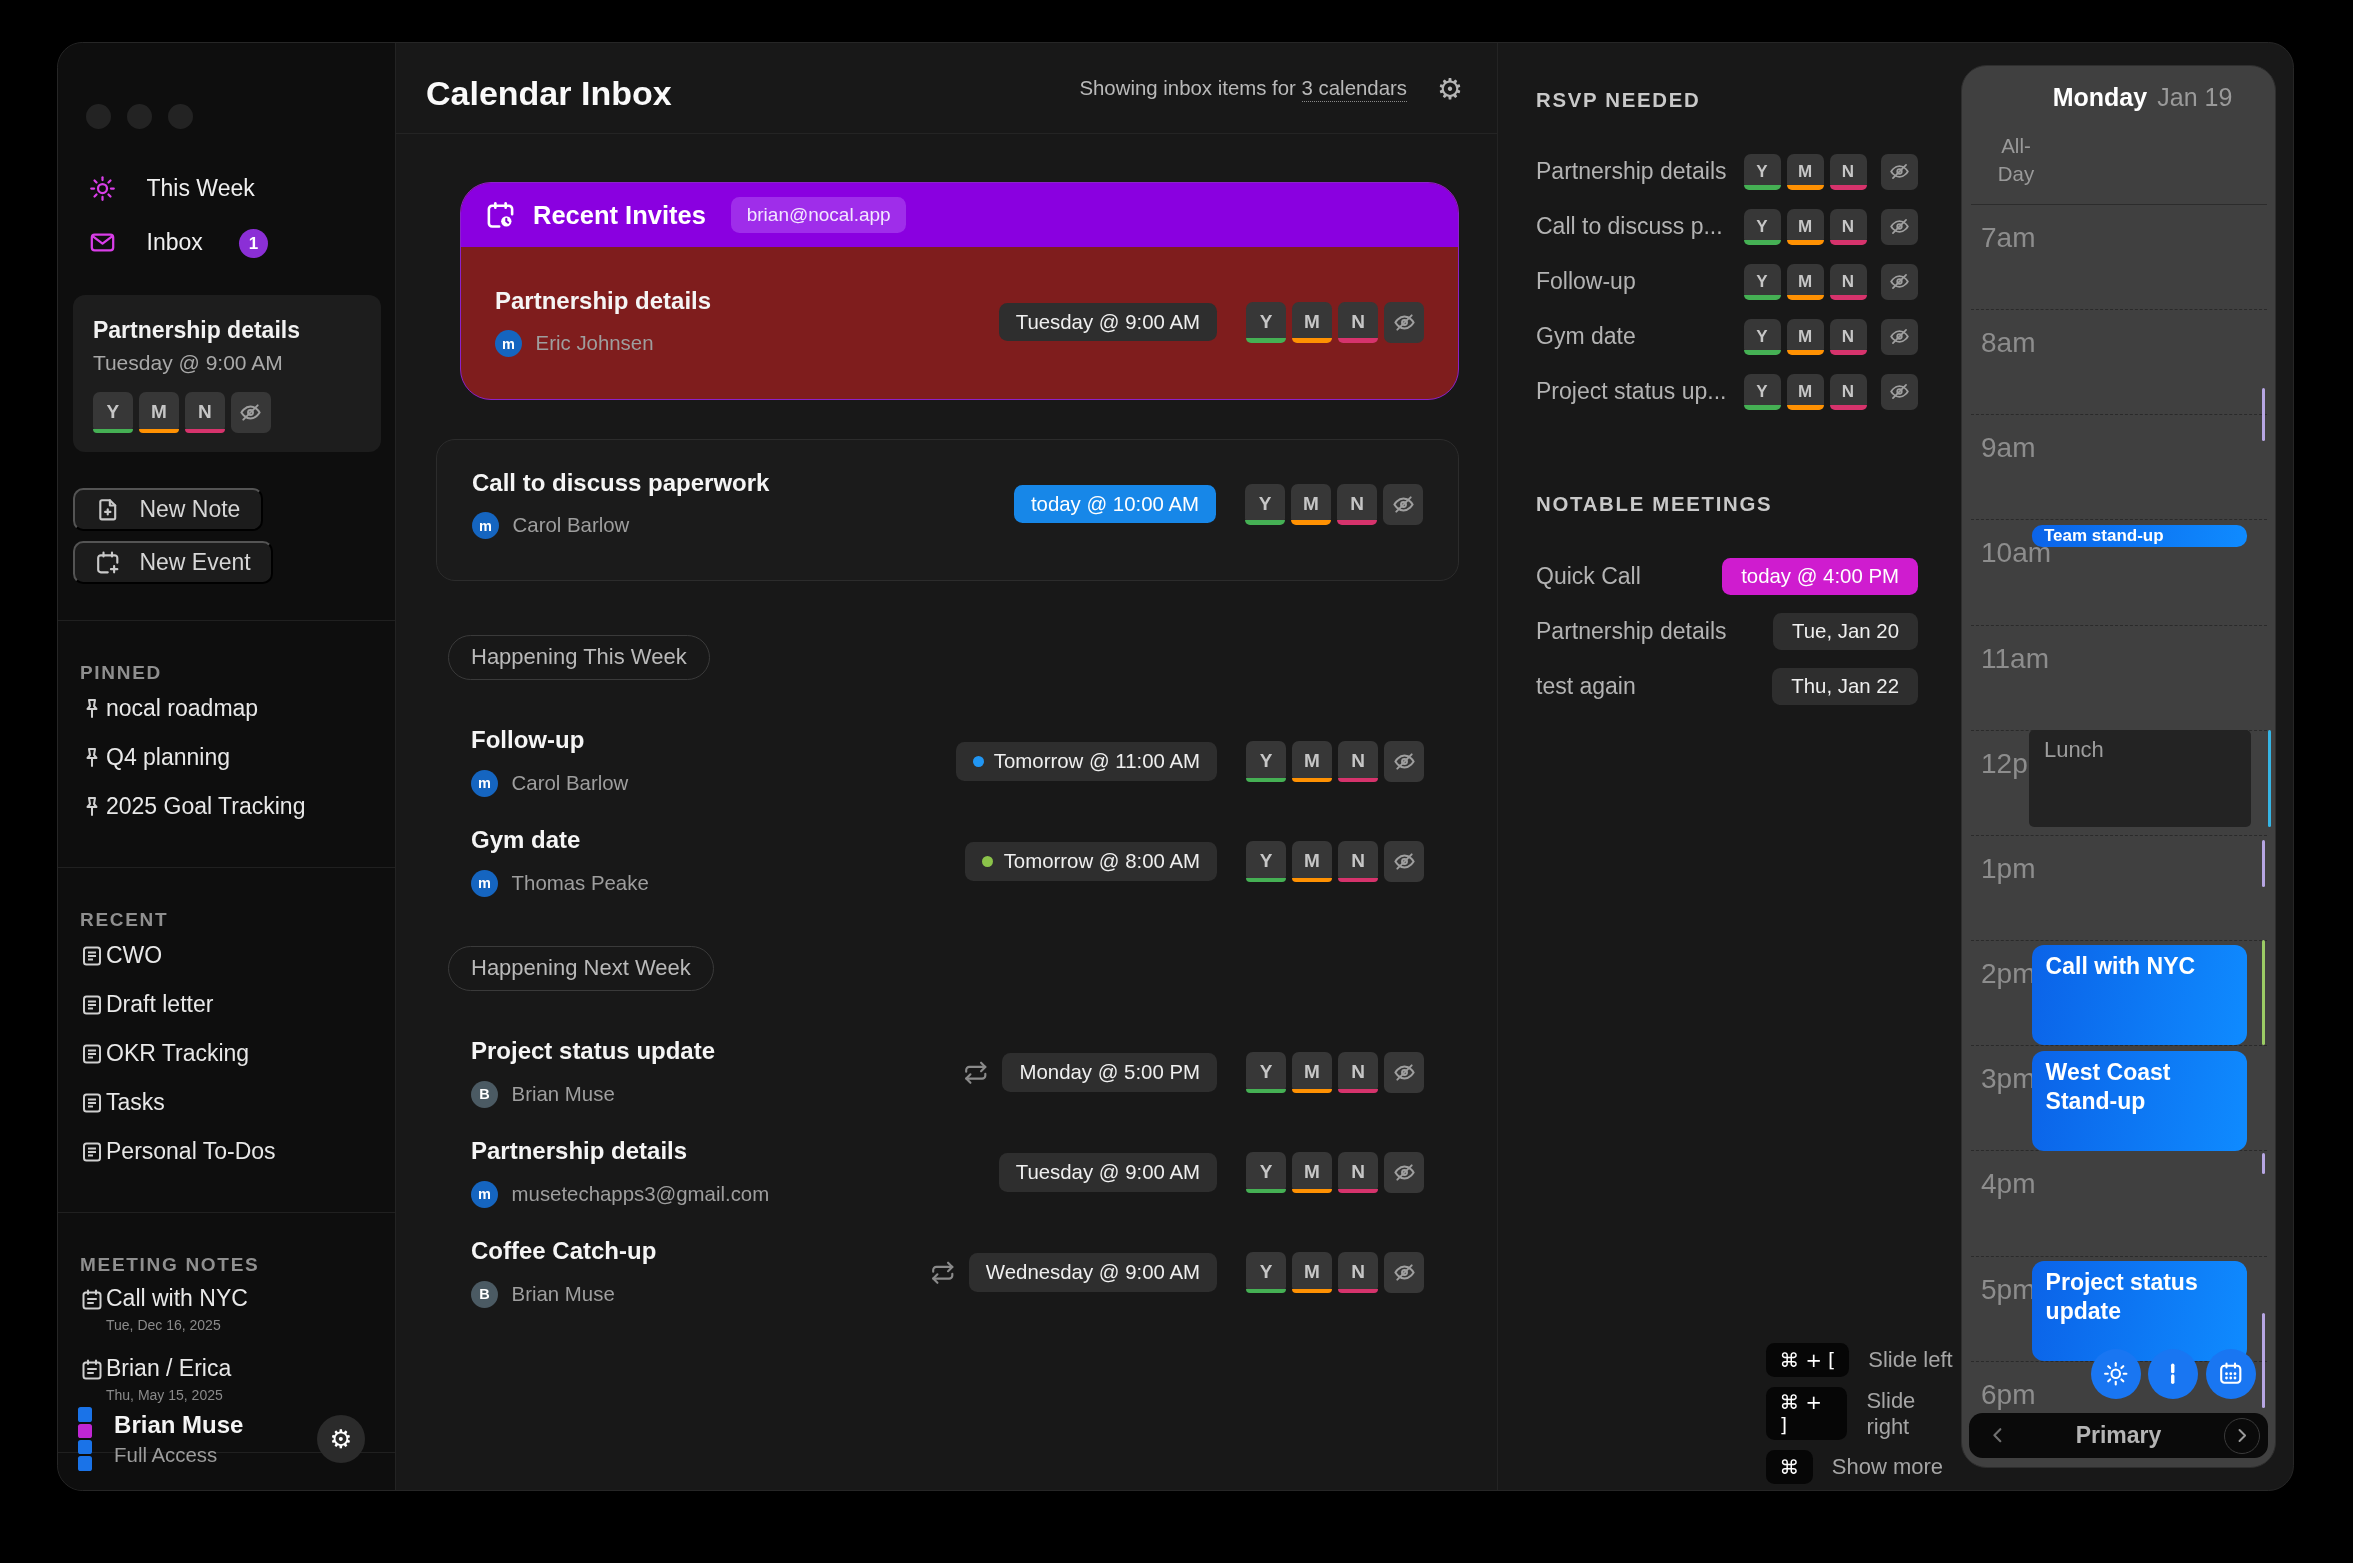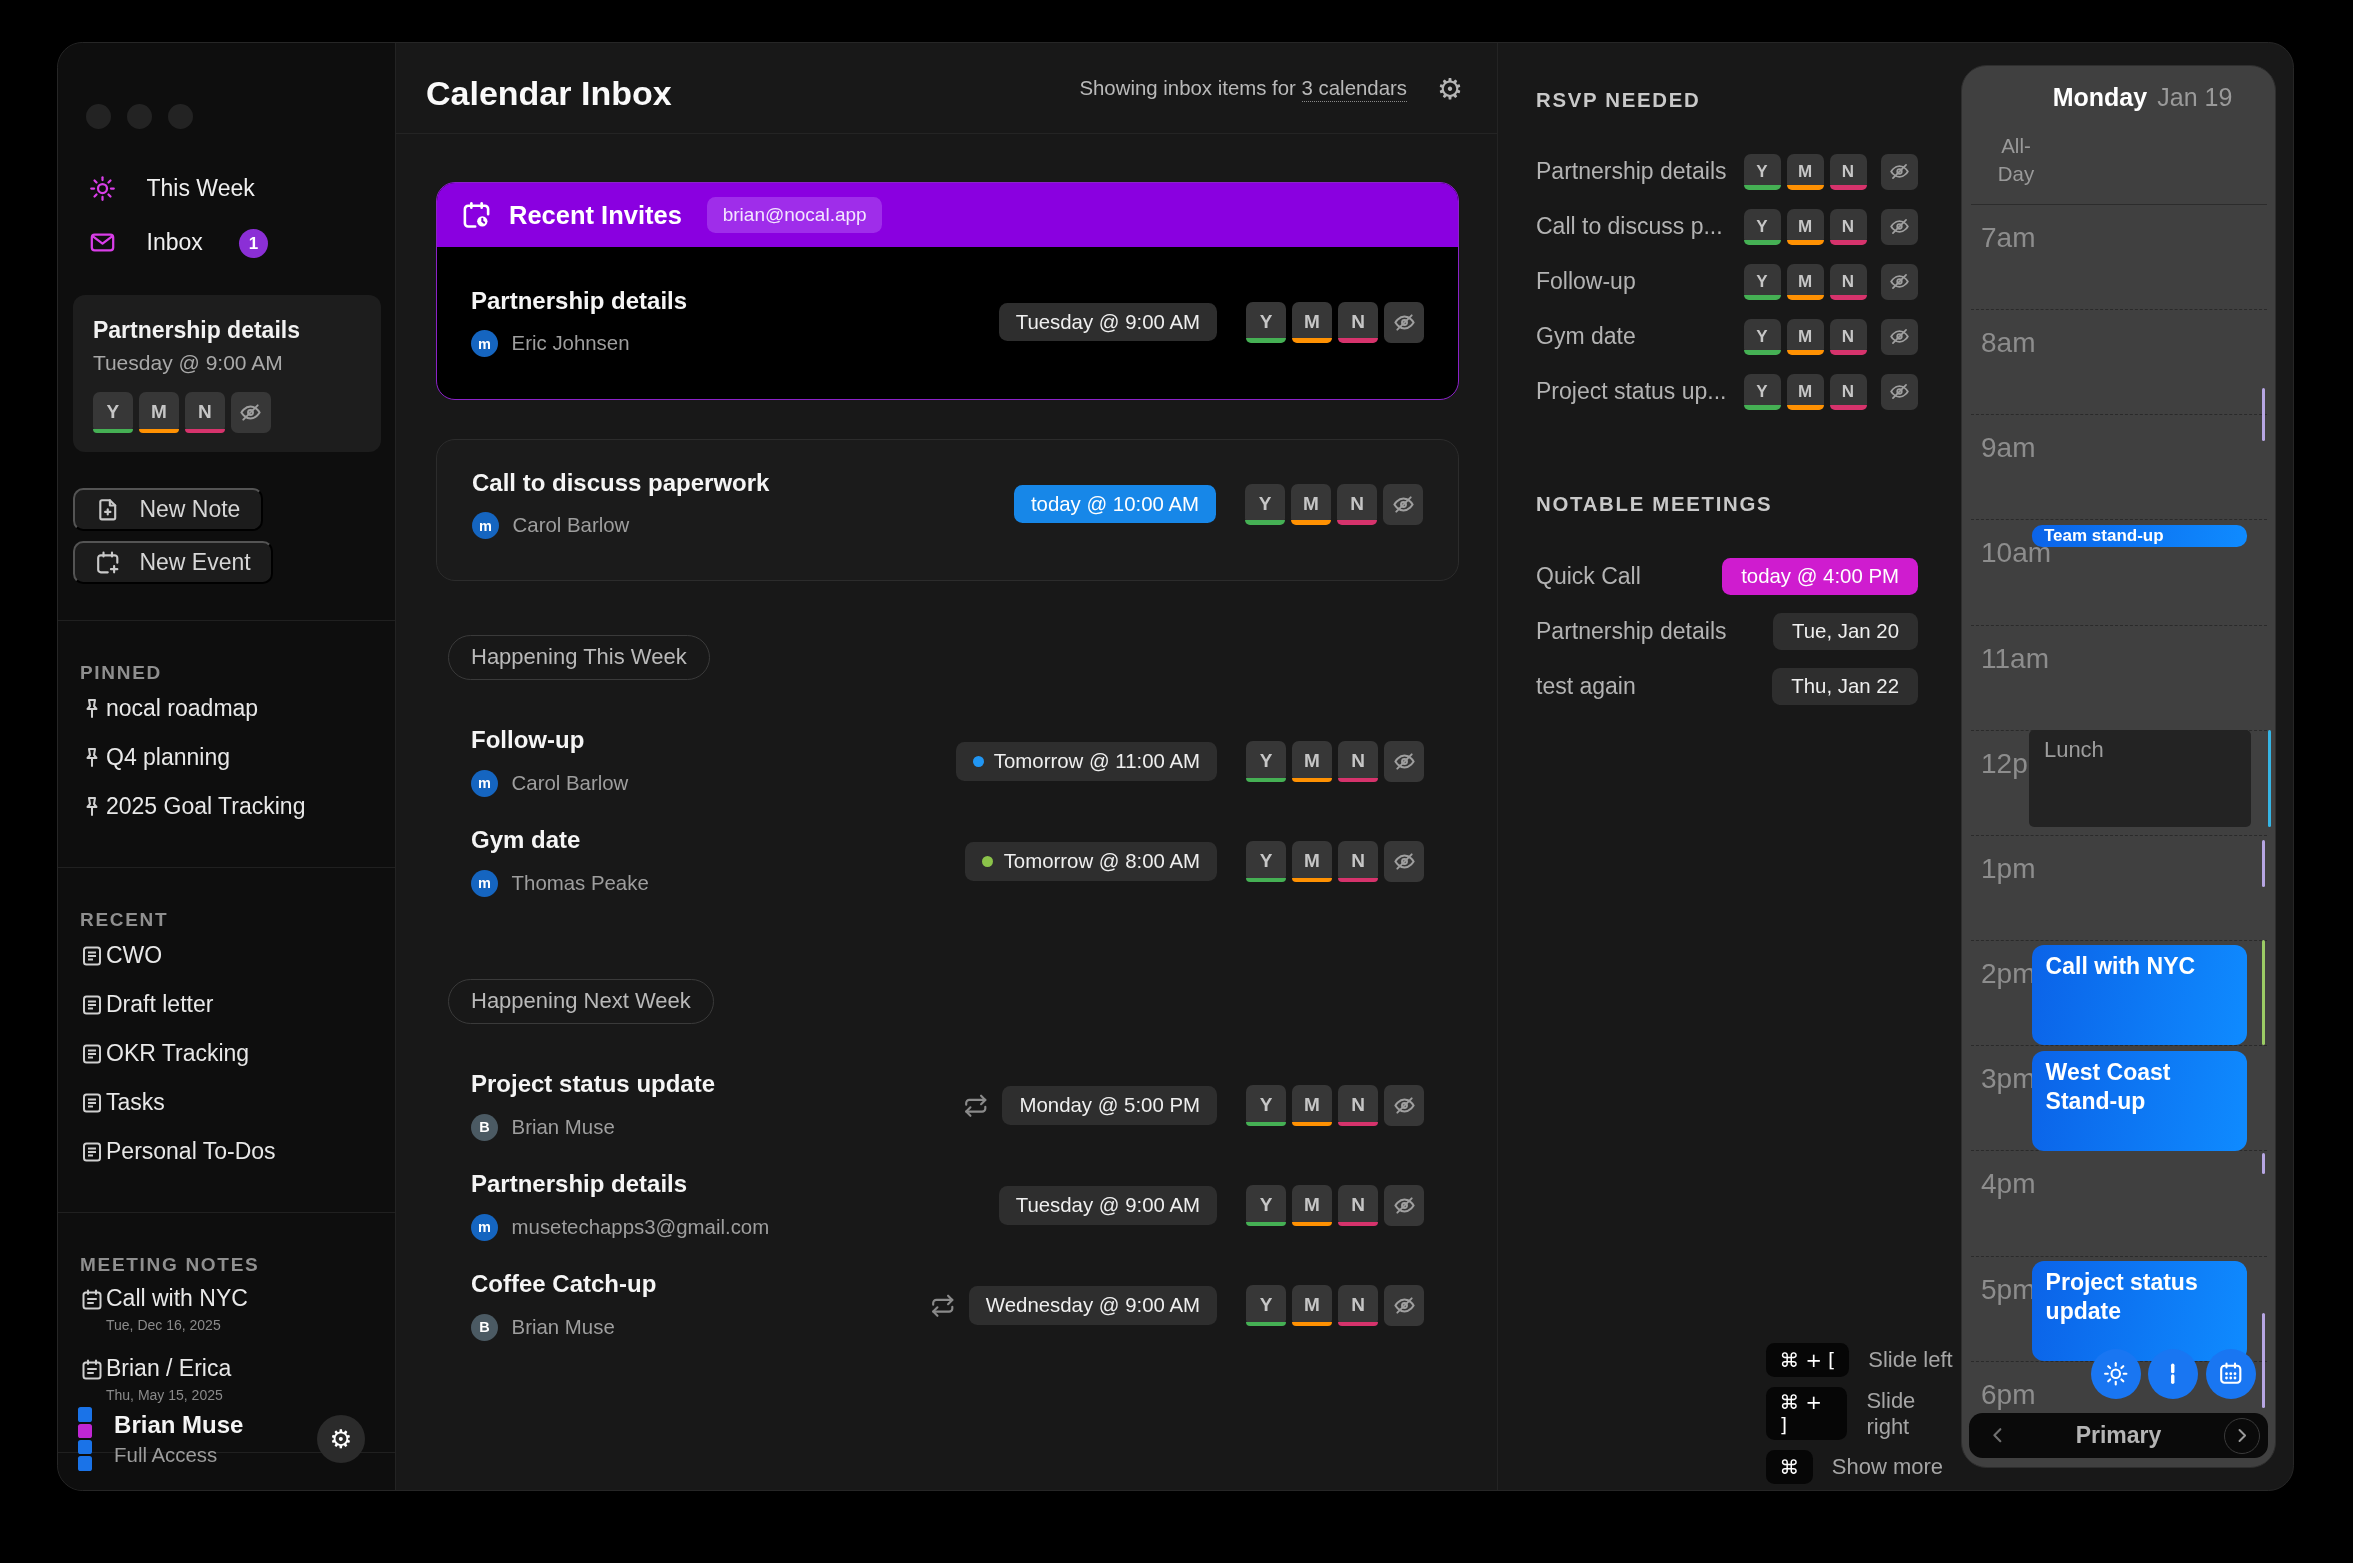--- a/index.html
+++ b/index.html
@@ -65,21 +65,21 @@
   
   .main { position:absolute; left:338px; top:0; width:1101px; height:100%; }
   .main-header { position:absolute; left:0; top:0; width:100%; height:91px; border-bottom:0.9px solid #242424; }
   .main-title { position:absolute; left:30px; top:31px; font-size:34px; font-weight:bold; color:#fafafa; }
   .header-right { position:absolute; right:34px; top:0; height:91px; display:flex; align-items:center; gap:30px; }
   .subtitle { font-size:20.4px; color:#b9b9b9; }
   .subtitle .dotted { border-bottom:1.7px dotted #8a8a8a; padding-bottom:1.7px; }
   .gear-btn { background:none; border:none; color:#b5b5b5; font-size:29px; font-family:"DejaVu Sans",sans-serif; cursor:pointer; }
 
   .main-scroll { position:absolute; left:40px; top:91px; width:1023px; height:1358px; overflow:hidden; }
-  .banner { margin-top:48px; border:1.7px solid #8b22c9; border-radius:19px; overflow:hidden; background:#000000; }
+  .banner { margin-top:48px; border:1.7px solid #8b22c9; border-radius:31px; overflow:hidden; background:#7f1d1d;margin-left:24px; }
   .banner-head { height:64px; background:#8a00e0; display:flex; align-items:center; gap:17px; padding:0 24px; }
   .banner-head .icon { width:31px; height:31px; color:#fff; }
   .banner-title { font-size:25.5px; font-weight:bold; color:#fff; }
   .banner-badge { margin-left:8.5px; background:rgba(205,140,255,0.32); color:#f3e6ff; font-size:19px;
     padding:6.8px 15.3px; border-radius:8.5px; }
   .banner-body { min-height:152px; padding:29px 34px 31px; display:flex; justify-content:space-between; align-items:center; }
 
   .row-left .row-title { font-size:24px; font-weight:bold; color:#f5f5f5; }
   .person { display:flex; align-items:center; gap:13.6px; margin-top:15.3px; }
   .avatar { width:27px; height:27px; border-radius:50%; color:#fff; font-size:14.5px; font-weight:bold;
@@ -97,21 +97,21 @@
   .pill .dot { width:11px; height:11px; border-radius:50%; }
 
   .today-card { margin-top:39px; border:0.9px solid #2c2c2c; border-radius:19px; background:#1b1b1b; }
   .today-head { padding:22px 35px 19px; font-size:24px; color:#b5b5b5; border-bottom:0.9px solid #262626; }
   .today-body { padding:8.5px 35px 20.4px; }
   .ev-row { min-height:89px; margin-bottom:11px; display:flex; justify-content:space-between; align-items:center; }
   .today-body .ev-row { min-height:111px; margin-bottom:0; }
   .section-label { display:inline-block; margin:54px 0 0 12px; border:0.9px solid #3a3a3a; border-radius:851px;
     padding:8.5px 22px; font-size:22px; color:#b9b9b9; }
   .section-rows { margin-top:37px; padding:0 35px; }
-  .section-label.next { margin-top:62px; }
+  .section-label.next { margin-top:29px; }
 
   
   .middle { position:absolute; left:1439px; top:0; width:464px; height:100%; border-left:0.9px solid #242424; }
   .panel-head { position:absolute; left:38px; font-size:20.4px; font-weight:bold; letter-spacing:1.7px; color:#c9c9c9; }
   .rsvp-rows { position:absolute; left:38px; top:101px; width:382px; }
   .mini-row { height:55px; display:flex; justify-content:space-between; align-items:center; }
   .mini-label { font-size:23px; color:#b3b3b3; white-space:nowrap; }
   .notable-rows { position:absolute; left:38px; top:506px; width:382px; }
   .notable-pill { font-size:20.4px; padding:6.8px 19px; }
   .shortcuts { position:absolute; left:268px; top:1300px; display:flex; flex-direction:column; gap:10.2px; }

